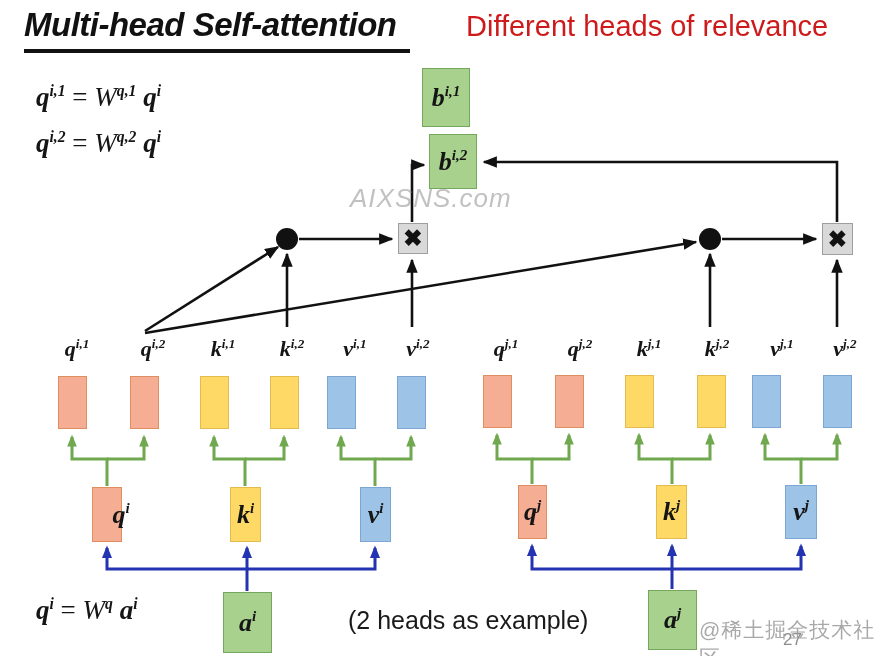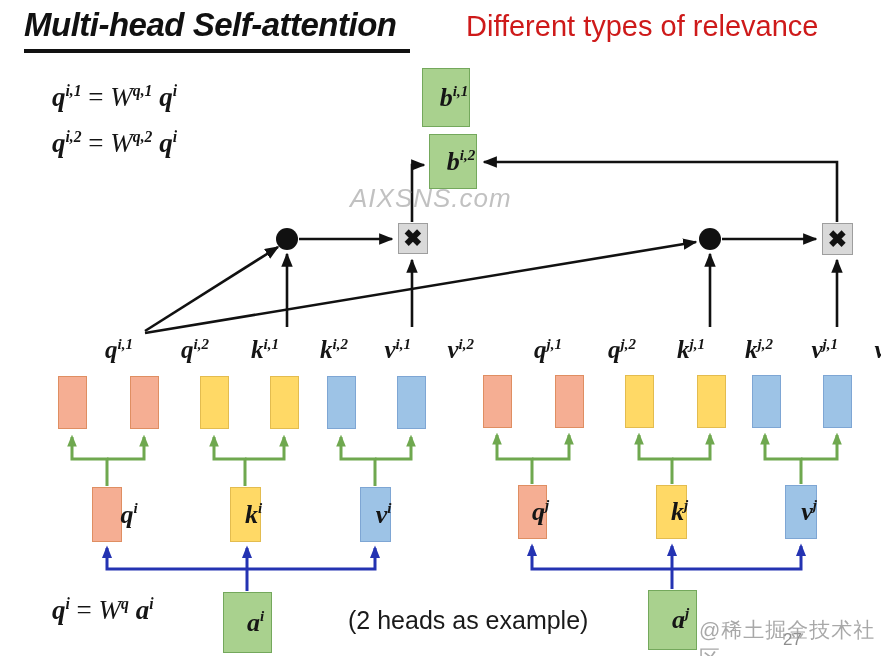--- a/index.html
+++ b/index.html
@@ -15,21 +15,21 @@
   }
   .subtitle{
     position:absolute;left:466px;top:10px;
     font-size:29px;color:#ce1a1a;font-weight:500;
   }
   .caption{
     position:absolute;left:348px;top:606px;
     font-size:25px;color:#1a1a1a;
   }
   .math{
-    font-family:"Liberation Serif",serif;color:#151515;white-space:nowrap;margin-left:16px;
+    font-family:"Liberation Serif",serif;color:#151515;white-space:nowrap;
   }
   .math sup{font-size:58%;line-height:0;}
   .m-v{font-weight:bold;font-style:italic;}
   .m-w{font-style:italic;font-weight:500;}
   .m-o{font-style:normal;}
   .formula{position:absolute;font-size:27px;}
   #formula-head-1{left:36px;top:82px;}
   #formula-head-2{left:36px;top:128px;}
   #formula-base{left:36px;top:595px;}
   
@@ -55,34 +55,34 @@
   .op-box{
     position:absolute;z-index:4;background:#d9d9d9;border:1px solid #9e9e9e;
     display:flex;align-items:center;justify-content:center;
     font-size:23px;font-weight:bold;color:#111;box-sizing:border-box;
   }
   
   .hrect{position:absolute;top:376px;width:29px;height:53px;z-index:3;box-sizing:border-box;}
   .hrect.right{top:375px;}
   
   .hlabel{
-    position:absolute;top:336px;width:80px;text-align:right;z-index:3;
-    font-size:25px;
+    position:absolute;top:336px;width:80px;text-align:center;z-index:3;
+    font-size:22px;
   }
   .hlabel sup{font-size:60%;}
   
   #wires{position:absolute;left:0;top:0;z-index:2;}
 </style>
 </head>
 <body>
 
 <div id="slide">
 
   <div class="title">Multi-head Self-attention</div>
-  <div class="subtitle">Different types of relevance</div>
+  <div class="subtitle">Different heads of relevance</div>
 
   <div id="formula-head-1" class="formula math"><span class="m-v">q</span><sup class="m-v">i,1</sup><span class="m-o"> = </span><span class="m-w">W</span><sup class="m-v">q,1</sup><span class="m-o"> </span><span class="m-v">q</span><sup class="m-v">i</sup></div>
   <div id="formula-head-2" class="formula math"><span class="m-v">q</span><sup class="m-v">i,2</sup><span class="m-o"> = </span><span class="m-w">W</span><sup class="m-v">q,2</sup><span class="m-o"> </span><span class="m-v">q</span><sup class="m-v">i</sup></div>
   <div id="formula-base" class="formula math"><span class="m-v">q</span><sup class="m-v">i</sup><span class="m-o"> = </span><span class="m-w">W</span><sup class="m-v">q</sup><span class="m-o"> </span><span class="m-v">a</span><sup class="m-v">i</sup></div>
 
   <div class="wm-center">AIXSNS.com</div>
   <div class="wm-corner">@稀土掘金技术社区</div>
   <div class="page-num">27</div>
 
   <svg id="wires" width="881" height="656" viewBox="0 0 881 656">

